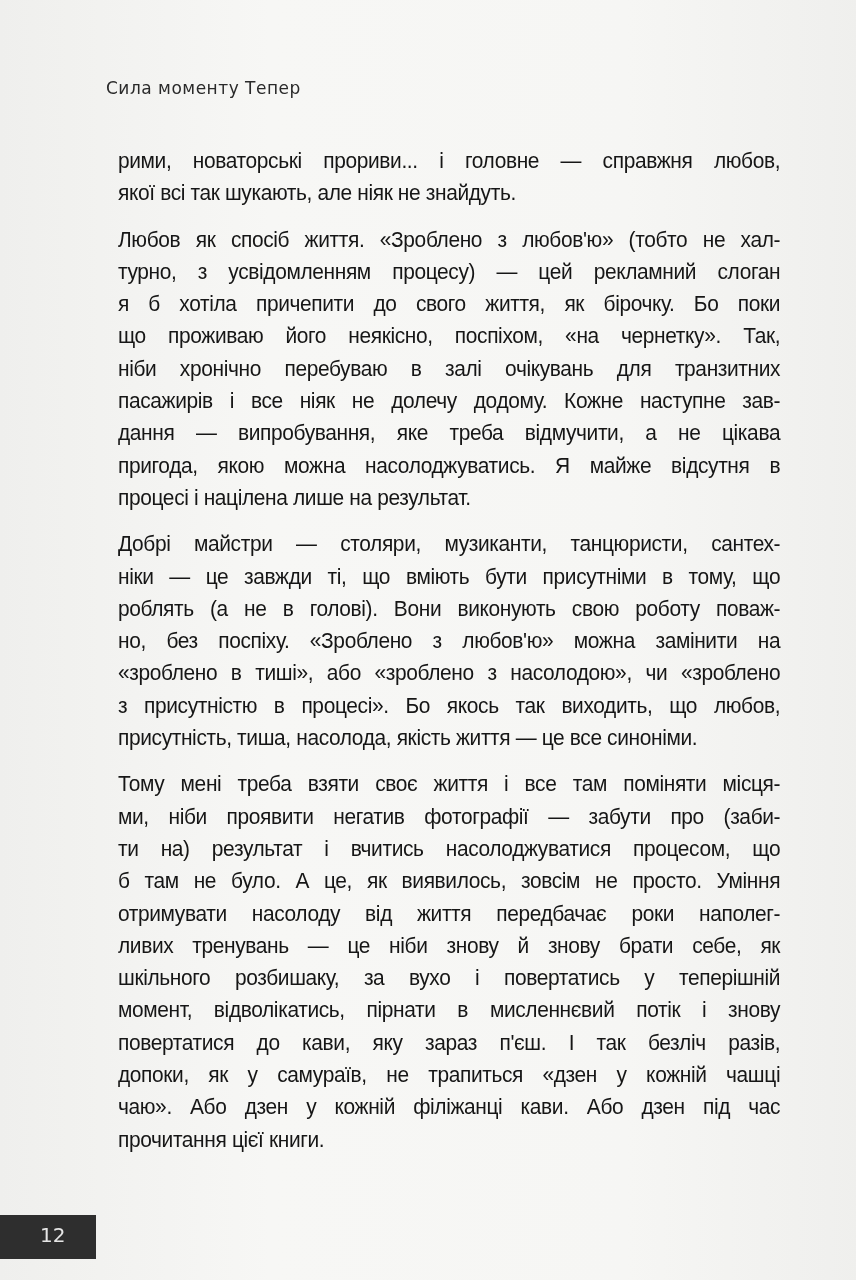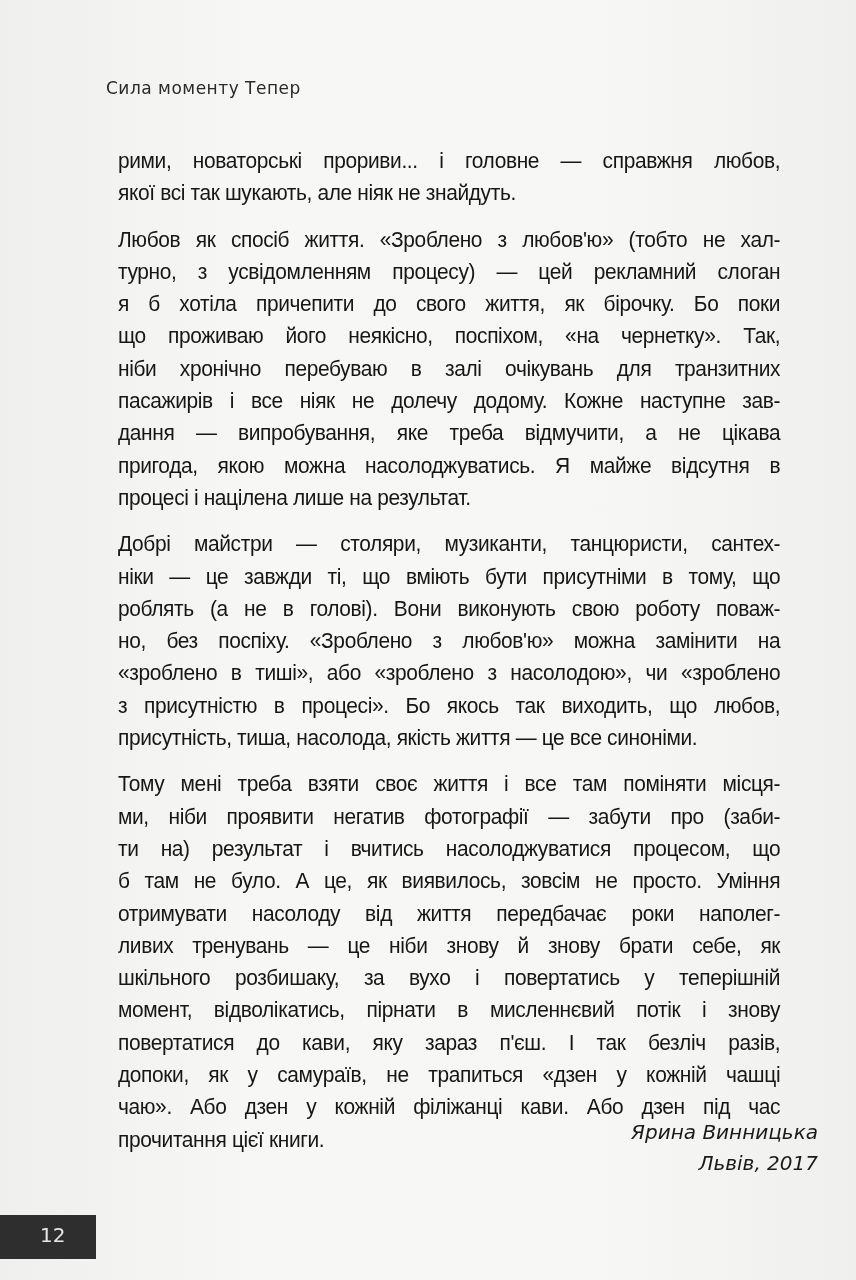--- a/index.html
+++ b/index.html
@@ -79,21 +79,17 @@
         <span class="ln">ливих тренувань — це ніби знову й знову брати себе, як</span>
         <span class="ln">шкільного розбишаку, за вухо і повертатись у теперішній</span>
         <span class="ln">момент, відволікатись, пірнати в мисленнєвий потік і знову</span>
         <span class="ln">повертатися до кави, яку зараз п'єш. І так безліч разів,</span>
         <span class="ln">допоки, як у самураїв, не трапиться «дзен у кожній чашці</span>
         <span class="ln">чаю». Або дзен у кожній філіжанці кави. Або дзен під час</span>
         <span class="ln last">прочитання цієї книги.</span>
       </div>
     </div>
 
-  <div class="signature">
-    <div>Ярина Винницька</div>
-    <div>Львів, 2017</div>
-  </div>
 
   <div class="page-number-box">
     <span class="page-number">12</span>
   </div>
 </div>
 
 </body></html>

